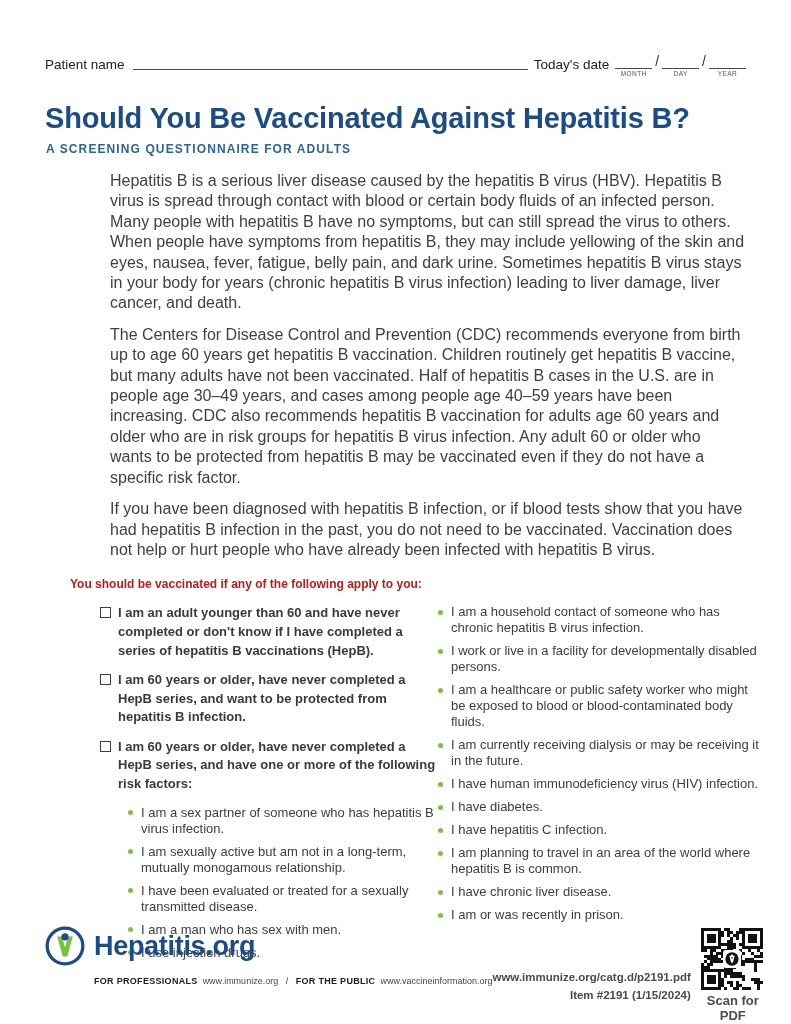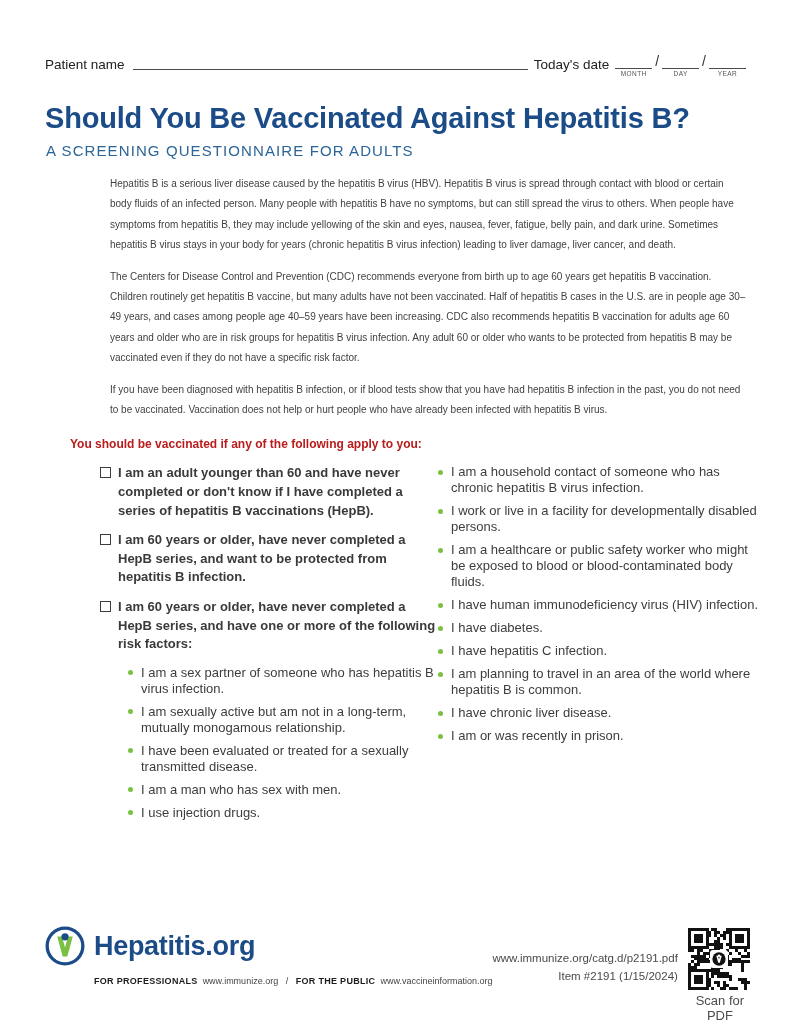--- a/index.html
+++ b/index.html
@@ -18,25 +18,25 @@
   .fill-line.id { flex:0 0 352px; }
   .date-group { display:flex; align-items:flex-end; margin-left:6px; }
   .date-blank { display:inline-block; text-align:center; }
   .blank-line { display:block; width:37px; border-bottom:1.2px solid #4a4a4a; height:13px; }
   .blank-label { display:block; font-size:6.5px; color:#555; letter-spacing:.4px; margin-top:1px; }
   .date-slash { padding:0 3px 8px 3px; font-size:14px; color:#333; }
   .fh-row2 { margin-top:13px; }
 
   
   .title { margin:25px 45px 0 45px; font-size:29px; font-weight:700; color:#1b4c87; letter-spacing:-.2px; }
-  .subtitle { margin:7px 45px 0 46px; font-size:15px; font-weight:400; color:#2b6496; letter-spacing:1.1px; }
+  .subtitle { margin:7px 45px 0 46px; font-size:12px; font-weight:700; color:#2b6496; letter-spacing:1.1px; }
 
   
   .paras { margin:15px 46px 0 110px; width:636px; }
-  .paras p { font-size:10px; line-height:20.4px; margin-bottom:11px; color:#3f3f3f; }
+  .paras p { font-size:16px; line-height:20.4px; margin-bottom:11px; color:#3f3f3f; }
 
   
   .section-heading { margin:17px 45px 0 70px; font-size:12px; font-weight:700; color:#b91c1c; }
   .columns { display:flex; margin:13px 26px 0 100px; }
   .col-left { width:338px; flex:0 0 338px; }
   .col-right { width:327px; flex:0 0 327px; margin-left:0; }
 
   .cb-item { display:flex; margin-bottom:11px; }
   .cb-box { flex:0 0 11px; width:11px; height:11px; border:1.6px solid #3c3c3c; margin:3px 7px 0 0; background:#fff; }
   .cb-text { font-size:13px; line-height:18.6px; font-weight:700; color:#3a3a3a; }
@@ -54,21 +54,21 @@
   .footer-flex { display:flex; justify-content:space-between; }
   .logo-row { display:flex; align-items:center; margin-top:8px; }
   .logo-icon { width:40px; height:40px; flex:0 0 40px; }
   .logo-text { font-size:27px; color:#1b4c87; margin-left:9px; letter-spacing:-.3px; }
   .logo-text .bold { font-weight:700; }
   .logo-text .light { font-weight:700; }
   .audience-line { margin:10px 0 0 49px; font-size:9px; color:#454545; white-space:nowrap; }
   .audience-line .lbl { font-weight:700; color:#1c1c1c; letter-spacing:.3px; }
   .audience-line .sep { padding:0 5px; }
 
-  .footer-right { display:flex; align-items:flex-start; }
+  .footer-right { display:flex; align-items:center;font-weight:bold; }
   .links { text-align:right; margin:32px 10px 0 0; font-size:11.5px; line-height:17.5px; color:#4a4a4a; }
   .qr-wrap { width:64px; text-align:center; margin-top:10px; }
   .qr { position:relative; width:62px; height:62px; display:grid;
         grid-template-columns:repeat(21,1fr); grid-template-rows:repeat(21,1fr);
         background:#fff; }
   .qc { background:#fff; } .qc.f { background:#111; }
   .qr-center { position:absolute; left:50%; top:50%; width:18px; height:18px; transform:translate(-50%,-50%);
                background:#fff; border-radius:3px; display:flex; align-items:center; justify-content:center; }
   .scan-label { font-size:13px; color:#4d4d4d; margin-top:3px; }
 </style>
@@ -133,20 +133,21 @@
         <li>I am a man who has sex with men.</li>
         <li>I use injection drugs.</li>
       </ul>
     </div>
 
     <div class="col-right">
       <ul class="bullets">
         <li>I am a household contact of someone who has chronic hepatitis B virus infection.</li>
         <li>I work or live in a facility for developmentally disabled persons.</li>
         <li>I am a healthcare or public safety worker who might be exposed to blood or blood-contaminated body fluids.</li>
+        <li>I am currently receiving dialysis or may be receiving it in the future.</li>
         <li>I have human immunodeficiency virus (HIV) infection.</li>
         <li>I have diabetes.</li>
         <li>I have hepatitis C infection.</li>
         <li>I am planning to travel in an area of the world where hepatitis B is common.</li>
         <li>I have chronic liver disease.</li>
         <li>I am or was recently in prison.</li>
       </ul>
     </div>
   </div>
 

